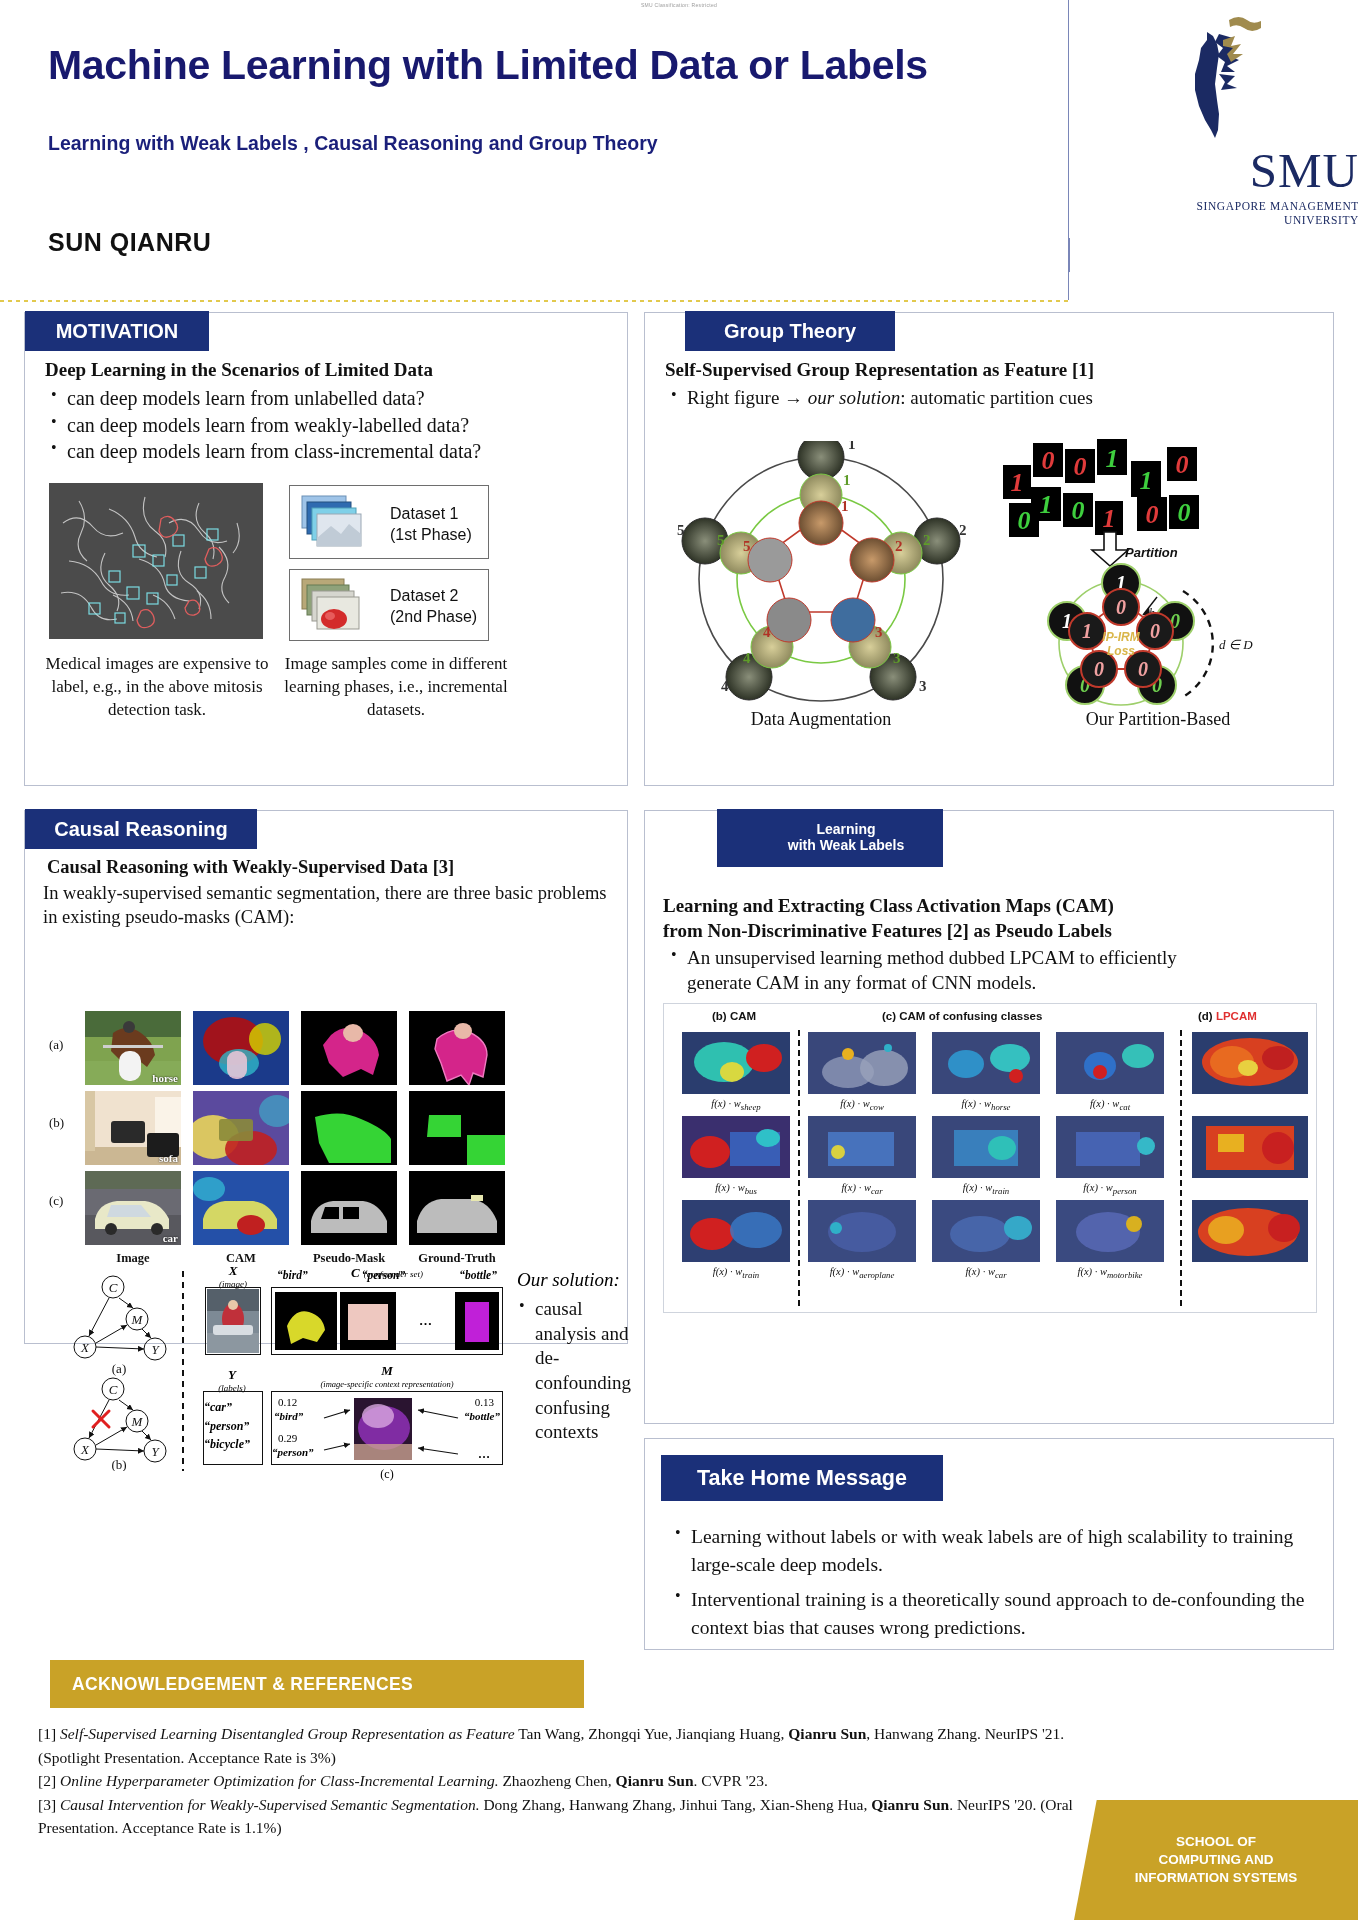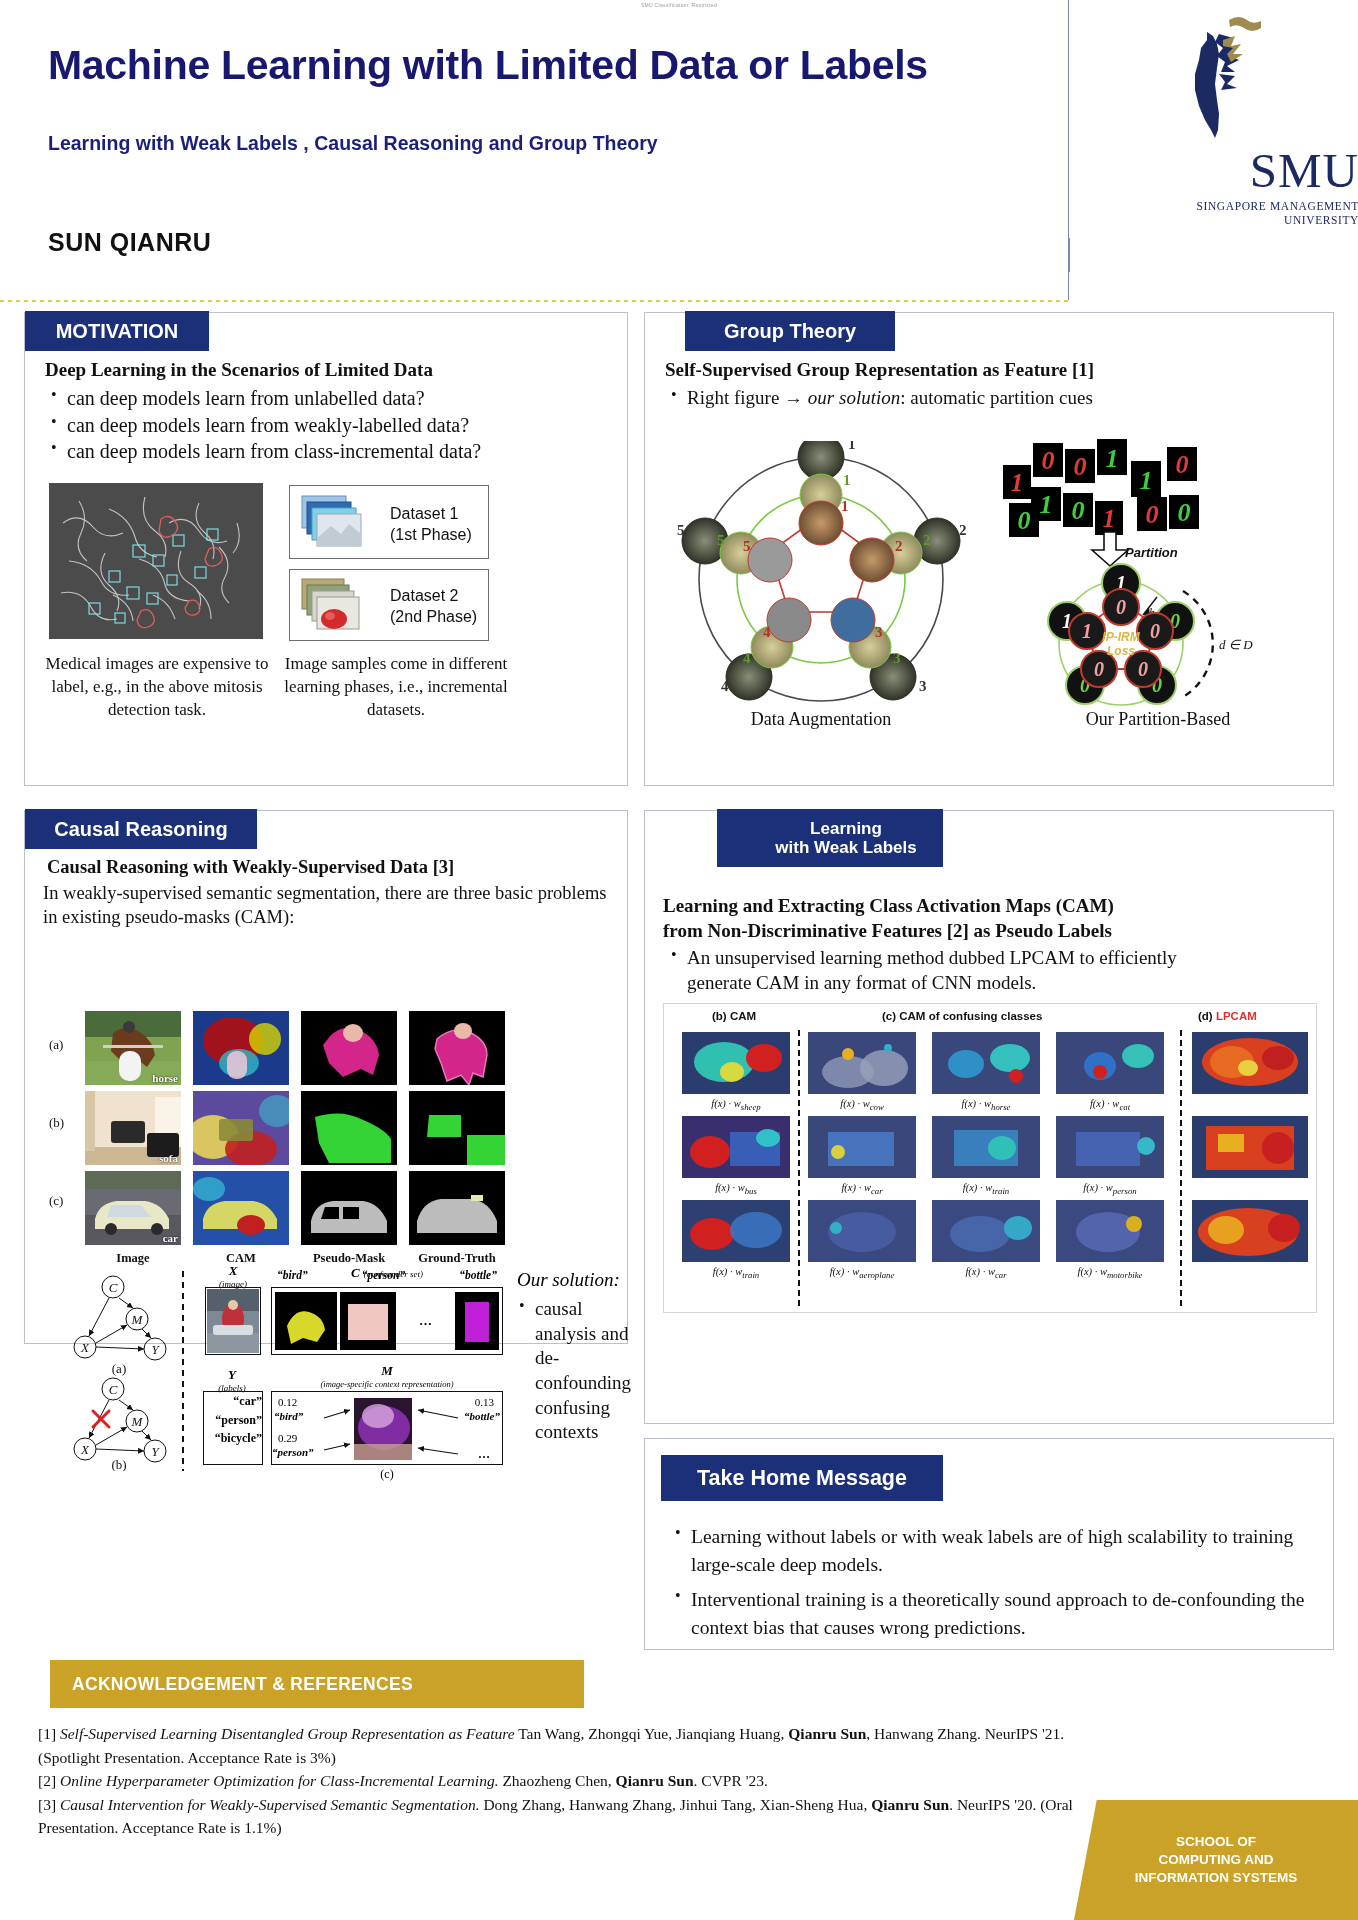--- a/index.html
+++ b/index.html
@@ -621,21 +621,21 @@
     <div style="position:absolute; left:246px; top:458px; width:232px; display:flex; justify-content:space-between; padding:0 6px; font-family:'Liberation Serif',serif; font-style:italic; font-weight:bold; font-size:11.5px;">
       <span>“bird”</span>
       <span>“person”</span>
       <span>“bottle”</span>
     </div>
 
     <div style="position:absolute; left:176px; top:556px; width:62px; text-align:center;">
       <div style="font-family:'Liberation Serif',serif; font-style:italic; font-weight:bold; font-size:13px;">Y</div>
       <div style="font-family:'Liberation Serif',serif; font-style:italic; font-size:9px;">(labels)</div>
     </div>
-    <div style="position:absolute; left:178px; top:580px; width:60px; height:74px; border:1.3px solid #111; font-family:'Liberation Serif',serif; font-weight:bold; font-size:12px; text-align:right; padding-top:0; line-height:1.55;">
+    <div style="position:absolute; left:178px; top:580px; width:60px; height:74px; border:1.3px solid #111; font-family:'Liberation Serif',serif; font-style:italic; font-weight:bold; font-size:12px; text-align:left; padding-top:6px; line-height:1.55;">
       <div>“car”</div>
       <div>“person”</div>
       <div>“bicycle”</div>
     </div>
 
     <div style="position:absolute; left:246px; top:552px; width:232px; text-align:center; font-family:'Liberation Serif',serif;">
       <div style="font-style:italic; font-weight:bold; font-size:13px;">M</div>
       <div style="font-style:italic; font-size:8.5px;">(image-specific context representation)</div>
     </div>
     <div style="position:absolute; left:246px; top:580px; width:232px; height:74px; border:1.3px solid #111;">
@@ -668,21 +668,21 @@
     </div>
     <div style="position:absolute; left:246px; top:656px; width:232px; text-align:center; font-family:'Liberation Serif',serif; font-size:12px;">(c)</div>
 
     <div style="position:absolute; left:492px; top:458px; width:110px; font-family:'Liberation Serif',serif; font-style:italic; font-size:19px;">Our solution:</div>
     <ul class="bl body-txt" style="position:absolute; left:490px; top:486px; width:116px; font-size:19px; line-height:1.3;">
       <li>causal analysis and de-confounding confusing contexts</li>
     </ul>
   </div>
 
   <div class="panel" style="left:644px; top:810px; width:690px; height:614px;">
-    <div class="sec-tab" style="left:72px; top:-2px; width:226px; height:58px; font-size:17px; flex-direction:column;padding-left:32px;">
+    <div class="sec-tab" style="left:72px; top:-2px; width:226px; height:58px; font-size:14px; flex-direction:column;padding-left:32px;">
       <span>Learning</span>
       <span>with Weak Labels</span>
     </div>
 
     <div class="body-txt hd" style="position:absolute; left:18px; top:82px; font-size:19px; line-height:1.32;">
       <span>Learning and Extracting Class Activation Maps (CAM)</span><br>
       <span>from Non-Discriminative Features [2] as Pseudo Labels</span>
     </div>
     <ul class="bl body-txt" style="position:absolute; left:22px; top:134px; width:560px; font-size:19px; line-height:1.32;">
       <li>An unsupervised learning method dubbed LPCAM to efficiently generate CAM in any format of CNN models.</li>

